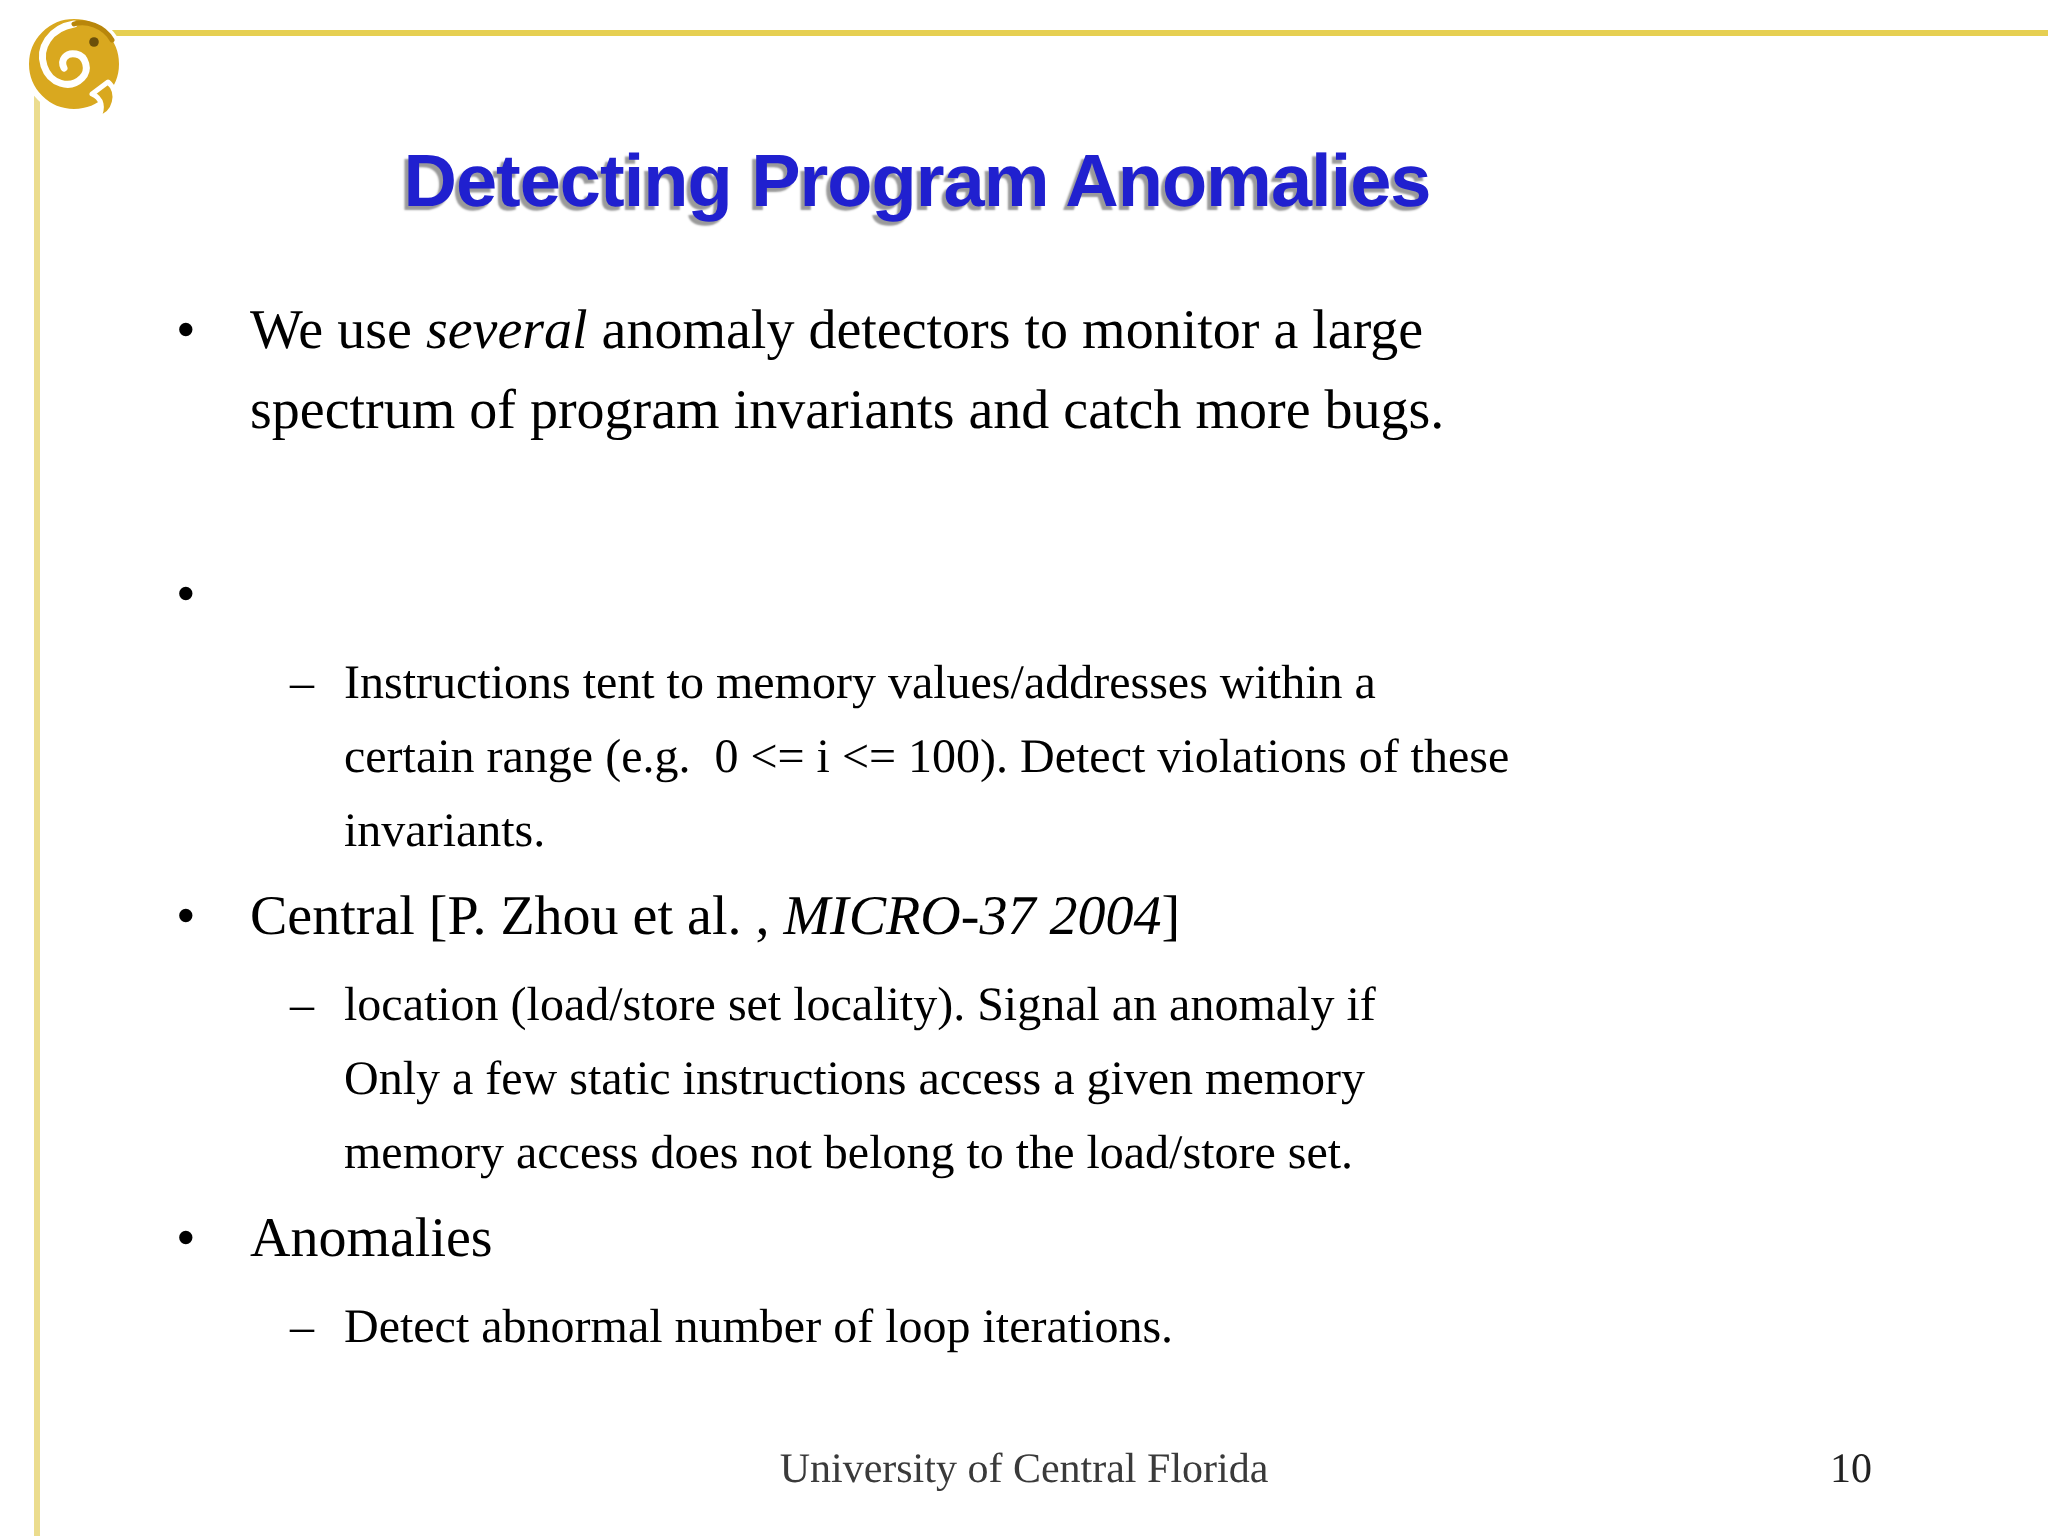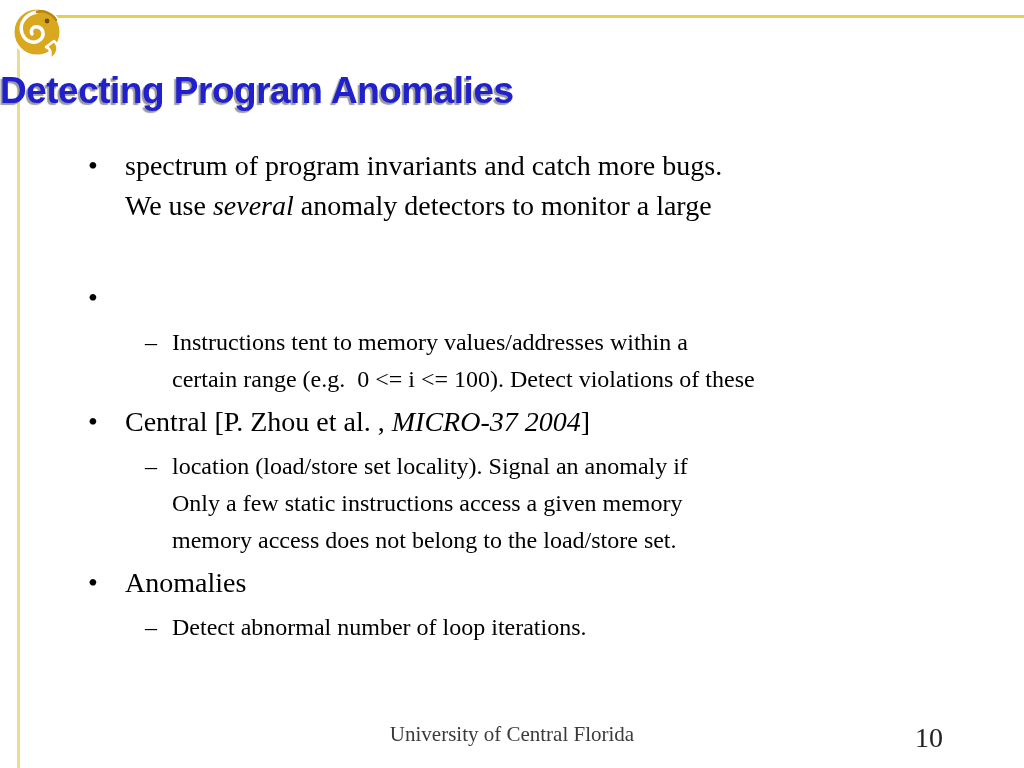--- a/index.html
+++ b/index.html
@@ -13,44 +13,45 @@
     position:absolute;left:17px;top:15px;width:1200px;height:950px;
     border-top:3px solid var(--border-top,#E6CF52);
     border-left:3px solid var(--border-left,#EBDC8E);
     border-top-left-radius:14px;
     pointer-events:none;
   }
   .logo{
     position:absolute;left:10px;top:5px;width:60px;height:60px;
   }
   .title{
-    position:absolute;top:70px;left:0;width:861px;
+    position:absolute;top:70px;left:0;width:861px;text-align:center;
     font-family:"Liberation Sans", sans-serif;
     font-weight:bold;font-size:37px;letter-spacing:-0.5px;
     color:var(--title-blue,#2020CF);
     text-shadow:-2px 2px 1px var(--title-shadow,#9A9A9A);
+    padding-left:28px;
   }
   .slide-body{
     position:absolute;top:146px;left:88px;width:880px;
   }
   .row{display:flex;}
   .row .line{white-space:pre;}
   .b1{font-size:28px;line-height:40px;margin-bottom:6px;}
   .b1 .marker{width:37px;flex:0 0 37px;}
   .b2{font-size:24px;line-height:37px;margin-left:57px;margin-bottom:4px;}
   .b2 .marker{width:27px;flex:0 0 27px;}
   .gap{height:46px;}
   .it{font-style:italic;}
   .footer-center{
     position:absolute;top:722px;left:0;width:1024px;text-align:center;
     font-size:21px;color:var(--footer-gray,#3A3A3A);
   }
   .footer-page{
     position:absolute;top:722px;left:915px;
-    font-size:28px;color:#222222;
+    font-size:21px;color:#222222;
   }
 </style>
 </head>
 <body>
 
 <div class="frame"></div>
 
 <div class="logo">
   <svg viewBox="0 0 60 60" width="60" height="60">
     <circle cx="27" cy="27" r="24" fill="#D9A81F" stroke="#FFFFFF" stroke-width="3"></circle>
@@ -60,33 +61,34 @@
     <circle cx="37" cy="16" r="2.4" fill="#6B4F0A"></circle>
   </svg>
 </div>
 
 <div class="title">Detecting Program Anomalies</div>
 
 <div class="slide-body">
     <div class="row b1">
       <div class="marker">•</div>
       <div class="txt">
+        <div class="line"><span>We use </span><span class="it">several</span><span> anomaly detectors to monitor a large</span></div>
         <div class="line"><span>spectrum of program invariants and catch more bugs.</span></div>
-        <div class="line"><span>We use </span><span class="it">several</span><span> anomaly detectors to monitor a large</span></div>
       </div>
     </div>
     <div class="gap"></div>
     <div class="row b1">
       <div class="marker">•</div>
     </div>
     <div class="row b2">
       <div class="marker">–</div>
       <div class="txt">
         <div class="line"><span>Instructions tent to memory values/addresses within a</span></div>
         <div class="line"><span>certain range (e.g.  0 &lt;= i &lt;= 100). Detect violations of these</span></div>
+        <div class="line"><span>invariants.</span></div>
       </div>
     </div>
     <div class="row b1">
       <div class="marker">•</div>
       <div class="txt">
         <div class="line"><span>Central [P. Zhou et al. , </span><span class="it">MICRO-37 2004</span><span>]</span></div>
       </div>
     </div>
     <div class="row b2">
       <div class="marker">–</div>

